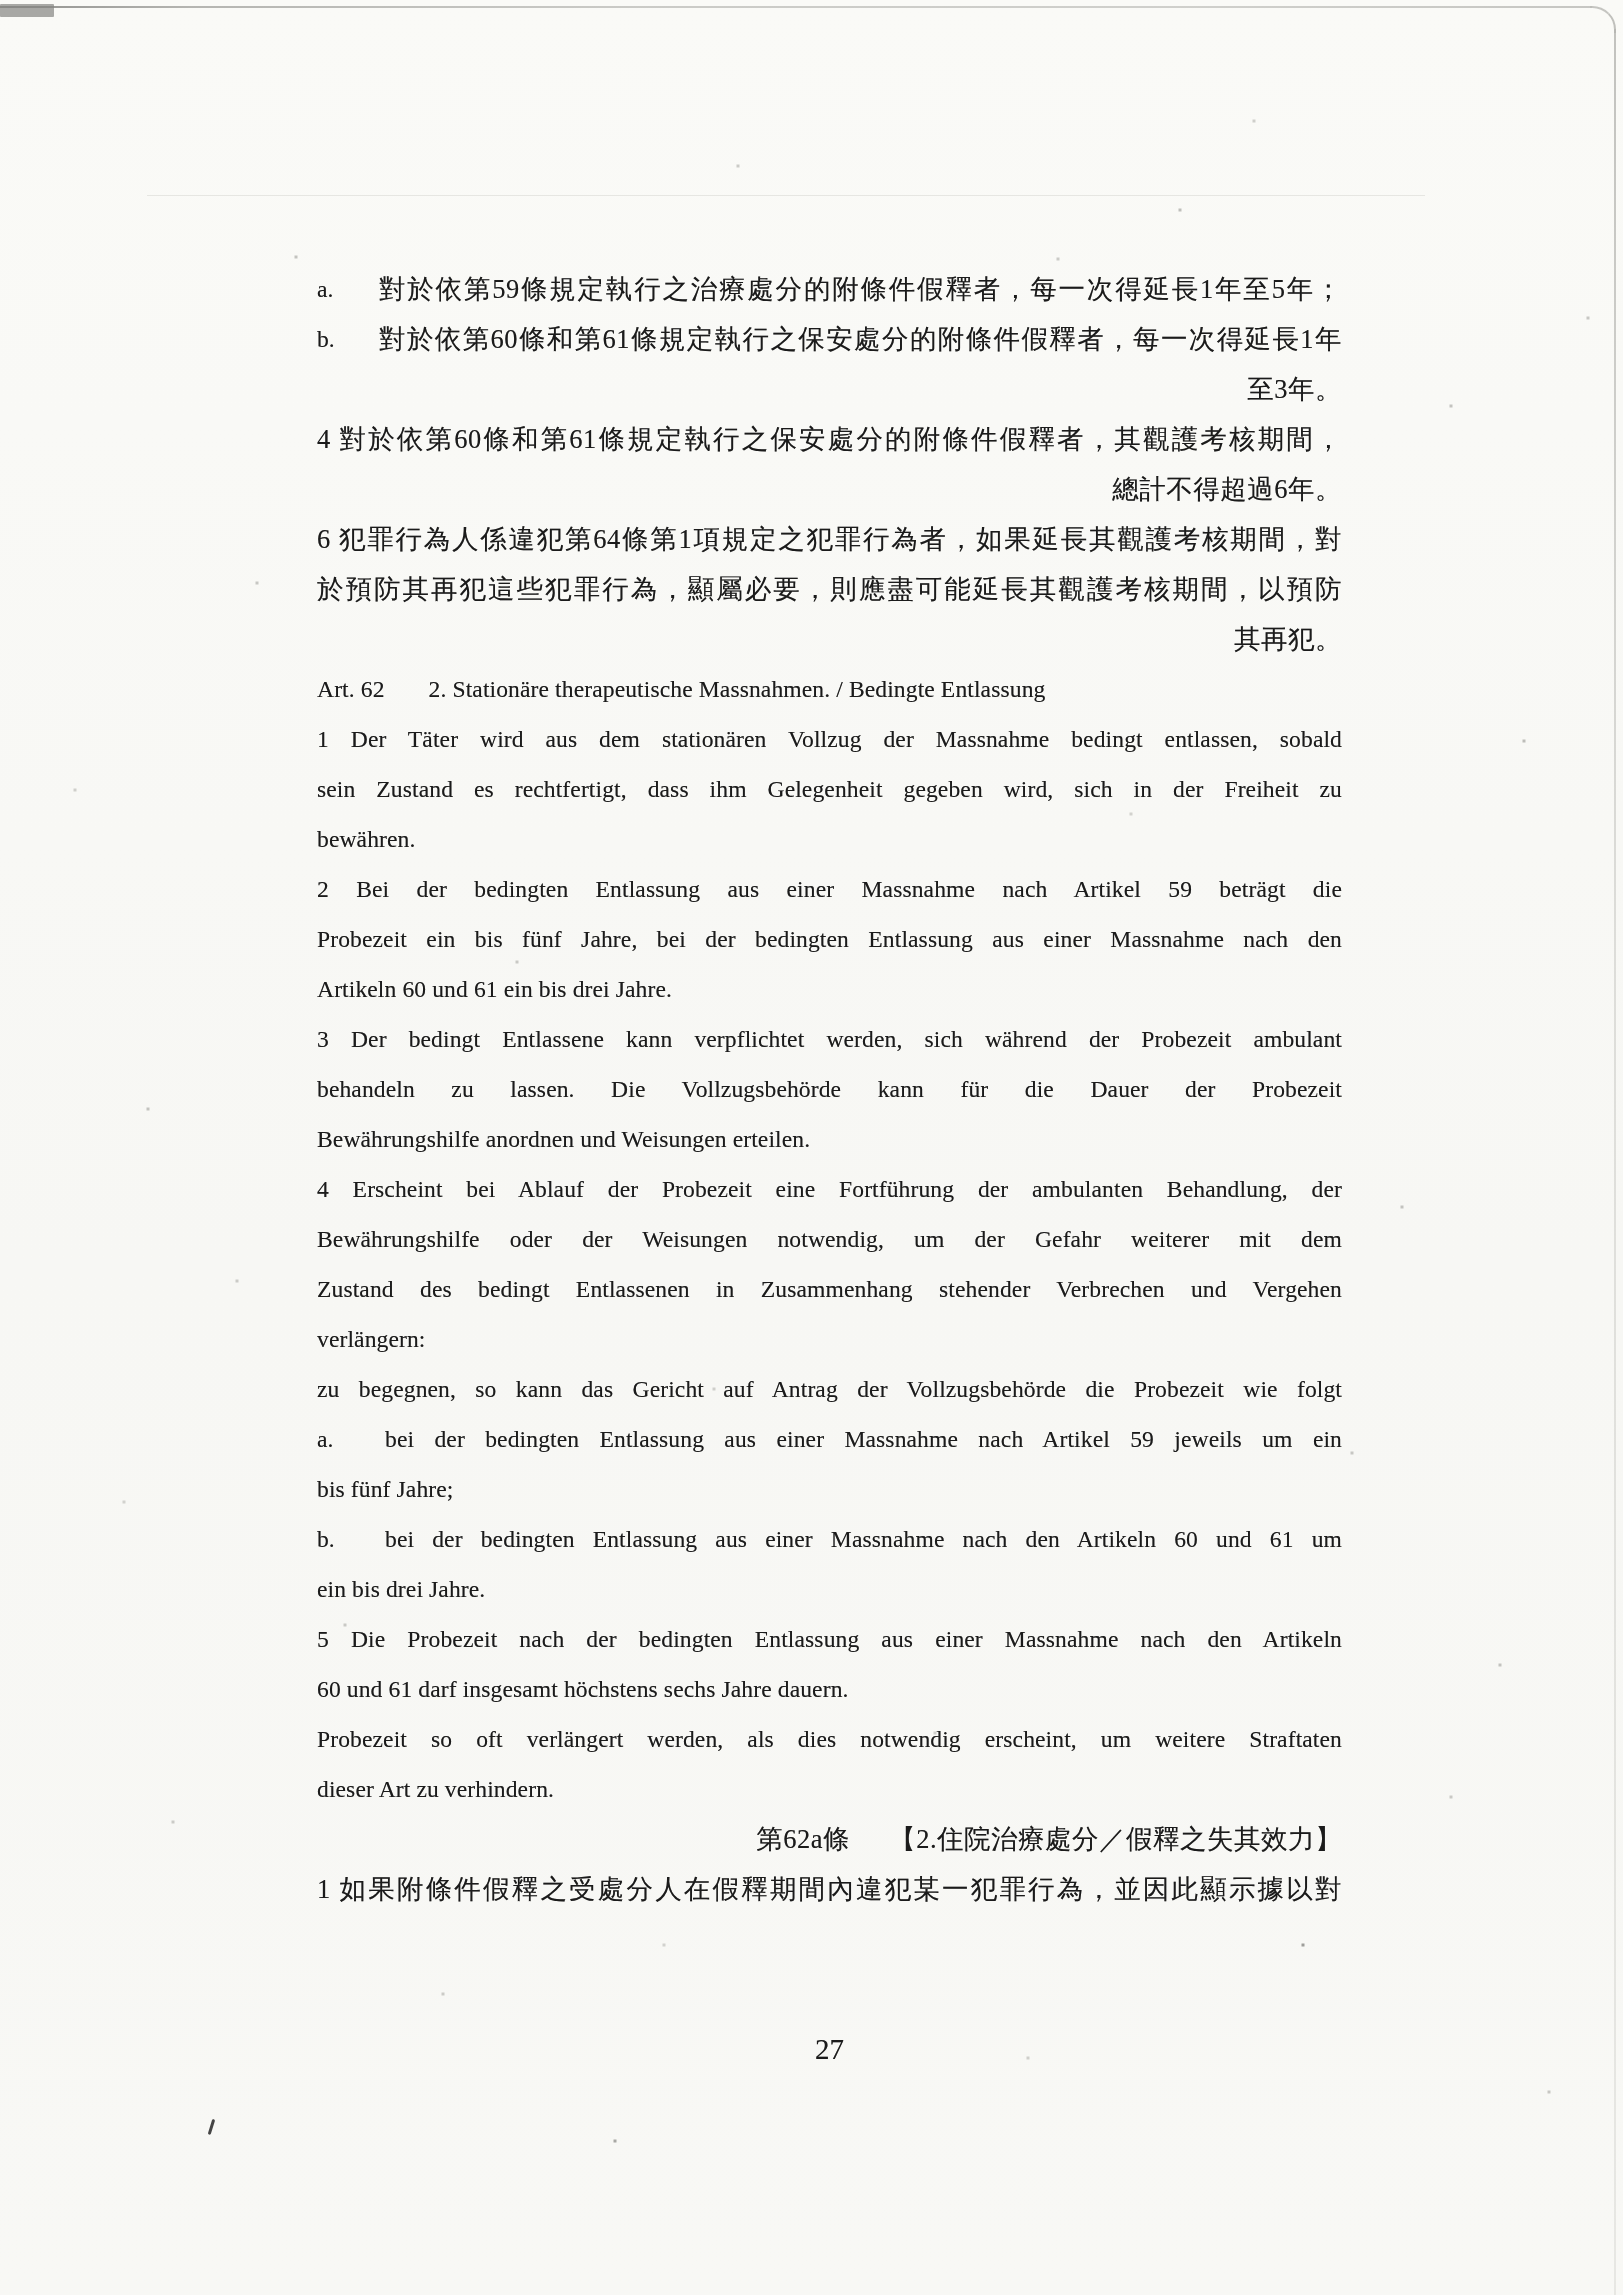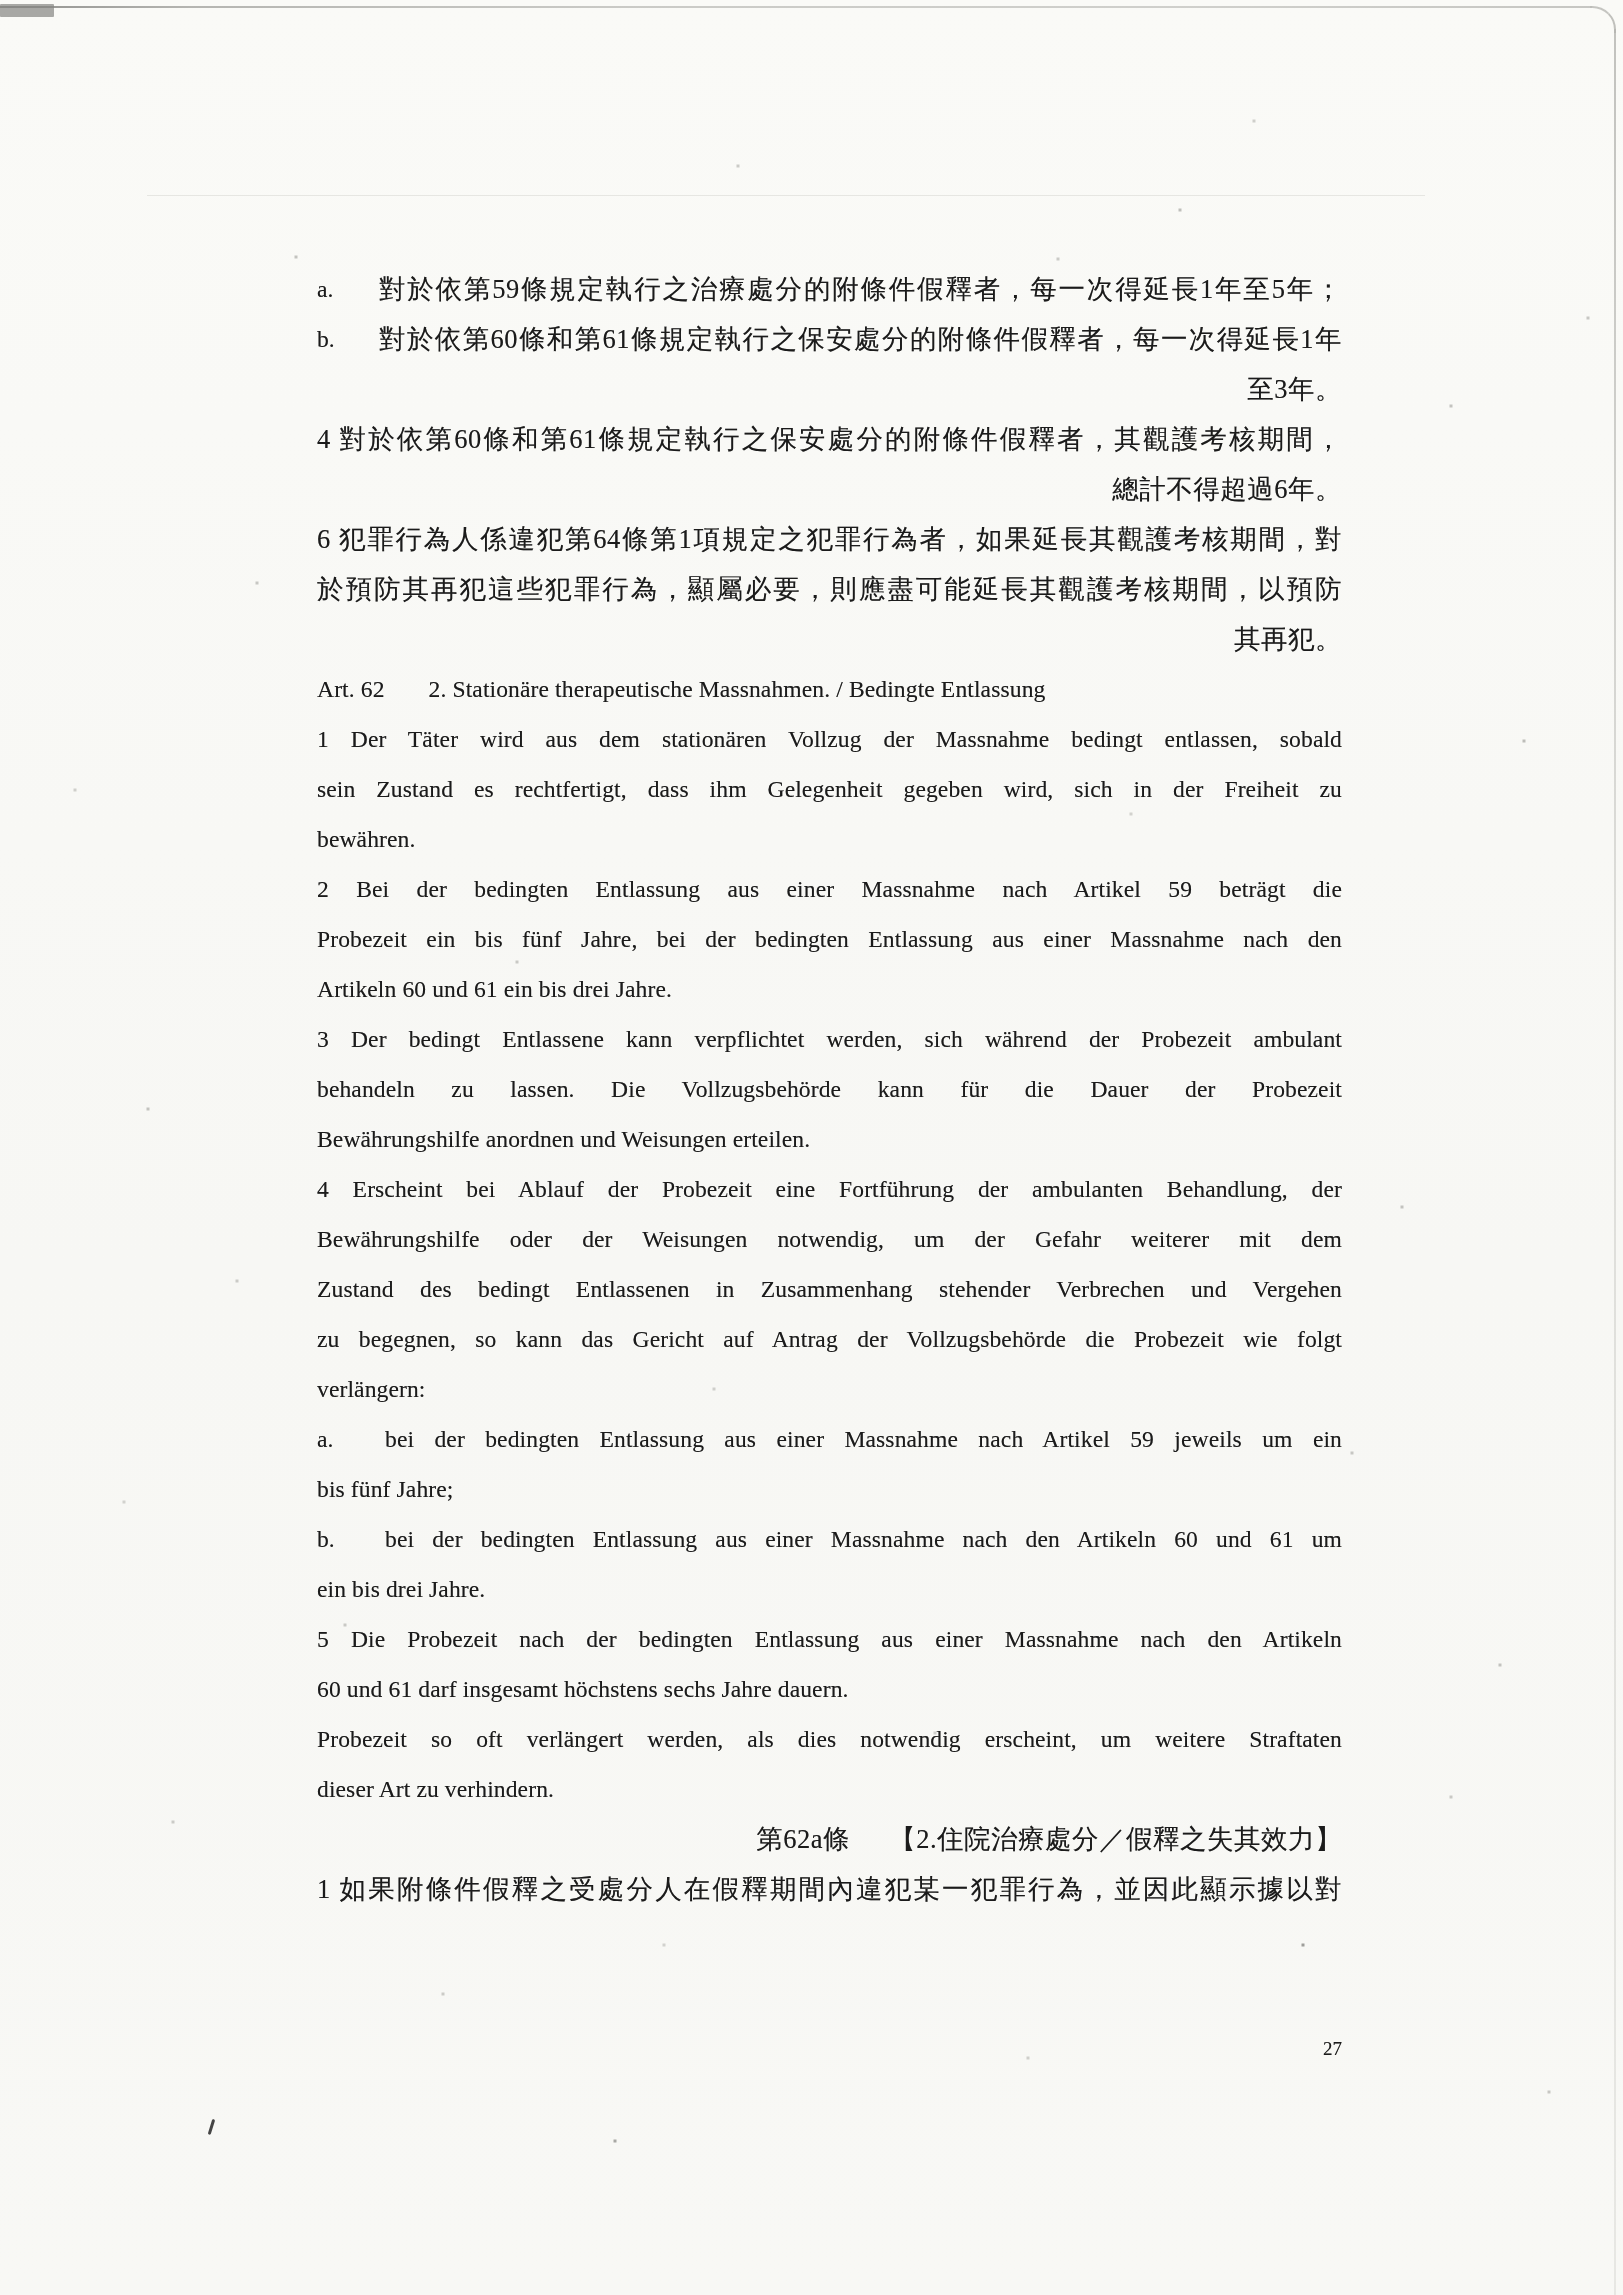--- a/index.html
+++ b/index.html
@@ -42,21 +42,21 @@
   .zh{font-size:26.5px;letter-spacing:0.5px;text-align:right;}
   .de{font-size:23.6px;letter-spacing:0.1px;font-family:Liberation Serif, serif;}
   .j{text-align:justify;text-align-last:justify;}
   .labeled-zh{padding-left:62px;}
   .labeled-de{padding-left:68px;}
   .label{position:absolute;left:0;top:0;font-size:23.6px;letter-spacing:0;}
   .bold{font-weight:normal;}
   .gap-art{display:inline-block;width:44px;}
   .gap-62a{display:inline-block;width:39px;}
   .page-number{position:absolute;left:317px;top:2024px;width:1025px;height:50px;
-    line-height:50px;text-align:right;font-size:19px;text-shadow:0 0 0.6px rgba(25,25,25,.45);}
+    line-height:50px;text-align:center;font-size:29px;text-shadow:0 0 0.6px rgba(25,25,25,.45);}
 </style>
 </head>
 <body>
 
 <div class="page">
 
   <div class="edge-top"></div>
   <div class="edge-corner"></div>
   <div class="edge-right"></div>
   <div class="corner-blob"></div>
@@ -96,22 +96,22 @@
     <div class="line de j">Probezeit ein bis fünf Jahre, bei der bedingten Entlassung aus einer Massnahme nach den</div>
     <div class="line de">Artikeln 60 und 61 ein bis drei Jahre.</div>
 
     <div class="line de j">3 Der bedingt Entlassene kann verpflichtet werden, sich während der Probezeit ambulant</div>
     <div class="line de j">behandeln zu lassen. Die Vollzugsbehörde kann für die Dauer der Probezeit</div>
     <div class="line de">Bewährungshilfe anordnen und Weisungen erteilen.</div>
 
     <div class="line de j">4 Erscheint bei Ablauf der Probezeit eine Fortführung der ambulanten Behandlung, der</div>
     <div class="line de j">Bewährungshilfe oder der Weisungen notwendig, um der Gefahr weiterer mit dem</div>
     <div class="line de j">Zustand des bedingt Entlassenen in Zusammenhang stehender Verbrechen und Vergehen</div>
+    <div class="line de">verlängern:</div>
     <div class="line de j">zu begegnen, so kann das Gericht auf Antrag der Vollzugsbehörde die Probezeit wie folgt</div>
-    <div class="line de">verlängern:</div>
 
     <div class="line de j labeled-de">
       <span class="label">a.</span>
       <span>bei der bedingten Entlassung aus einer Massnahme nach Artikel 59 jeweils um ein</span>
     </div>
     <div class="line de">bis fünf Jahre;</div>
 
     <div class="line de j labeled-de">
       <span class="label">b.</span>
       <span>bei der bedingten Entlassung aus einer Massnahme nach den Artikeln 60 und 61 um</span>

